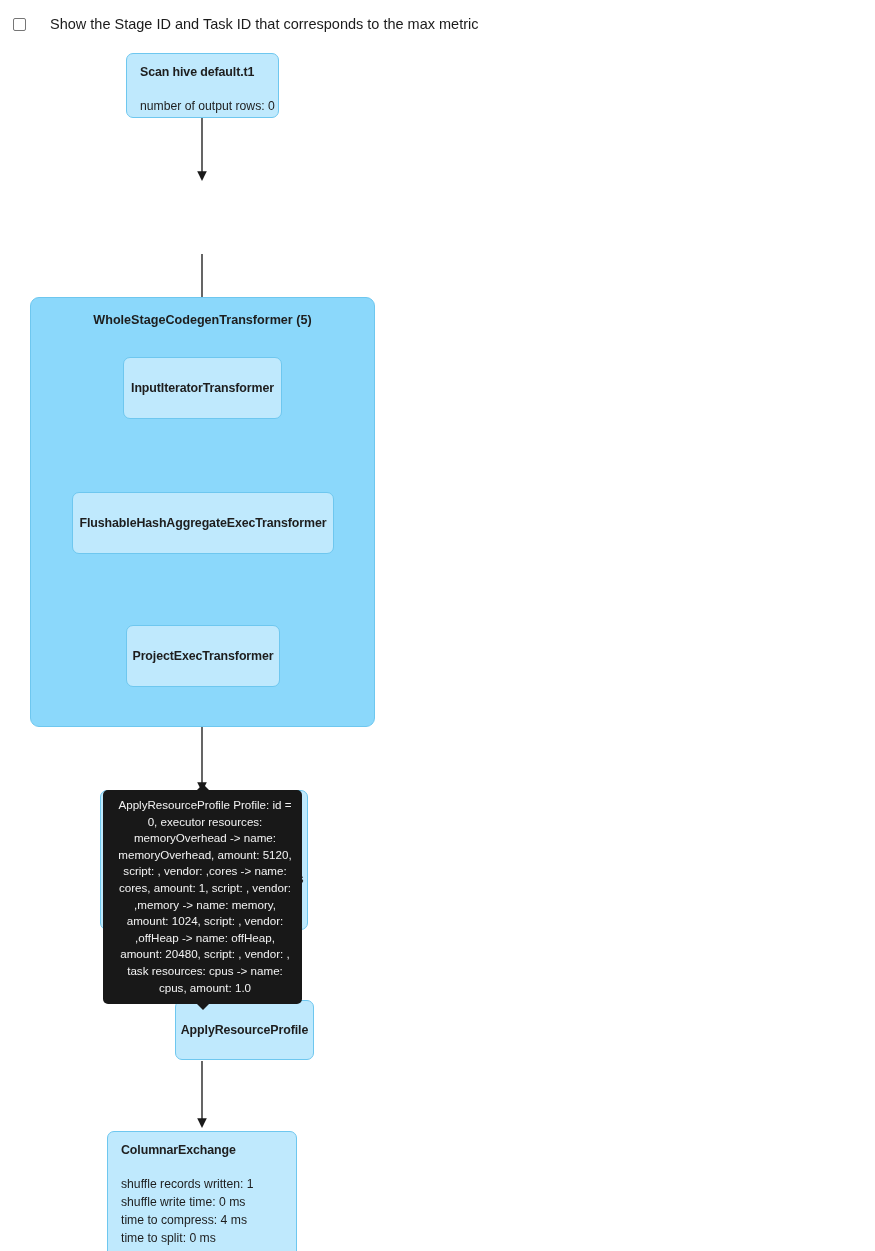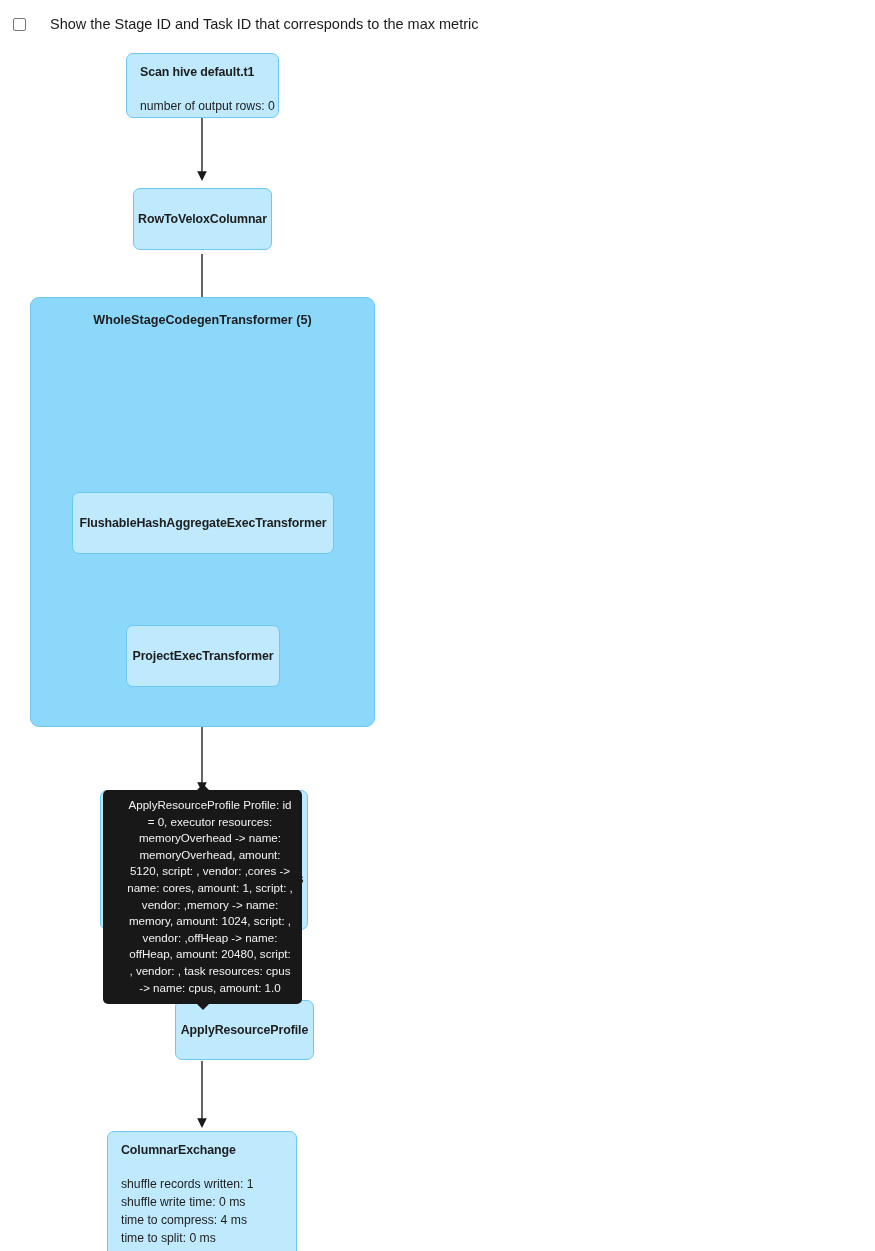--- a/index.html
+++ b/index.html
@@ -117,21 +117,21 @@
     white-space: nowrap;
   }
 
   
   .tooltip {
     position: absolute;
     box-sizing: border-box;
     background: #181818;
     color: #f2f2f2;
     border-radius: 5px;
-    padding: 7px 9px 8px 24px;
+    padding: 7px 9px 8px 14px;
     font-size: 11.6px;
     line-height: 16.6px;
     text-align: center;
     z-index: 40;
   }
   .tooltip .tip-arrow-top,
   .tooltip .tip-arrow-bottom {
     position: absolute;
     left: 50%;
     margin-left: -7px;
@@ -179,27 +179,27 @@
     <line x1="202" y1="930" x2="202" y2="1000" stroke="#3f3f3f" stroke-width="1.6" marker-end="url(#arrow)"></line>
 
     <line x1="202" y1="1061" x2="202" y2="1126" stroke="#3f3f3f" stroke-width="1.6" marker-end="url(#arrow)"></line>
   </svg>
 
   <div class="node listed" style="left:126px; top:53px; width:153px; height:65px;">
     <div class="title">Scan hive default.t1</div>
     <div class="metrics">number of output rows: 0</div>
   </div>
 
-  <div class="node centered" style="left:133px; top:188px; width:139px; height:62px;">
-    <div class="title">RowToVeloxColumnar</div>
-  </div>
 
   <div class="cluster" style="left:30px; top:297px; width:345px; height:430px;">
     <div class="cluster-title">WholeStageCodegenTransformer (5)</div>
 
+    <div class="node centered" style="left:92px; top:59px; width:159px; height:62px;">
+      <div class="title">InputIteratorTransformer</div>
+    </div>
 
     <div class="node centered" style="left:41px; top:194px; width:262px; height:62px;">
       <div class="title">FlushableHashAggregateExecTransformer</div>
     </div>
 
     <div class="node centered" style="left:95px; top:327px; width:154px; height:62px;">
       <div class="title">ProjectExecTransformer</div>
     </div>
   </div>
 

